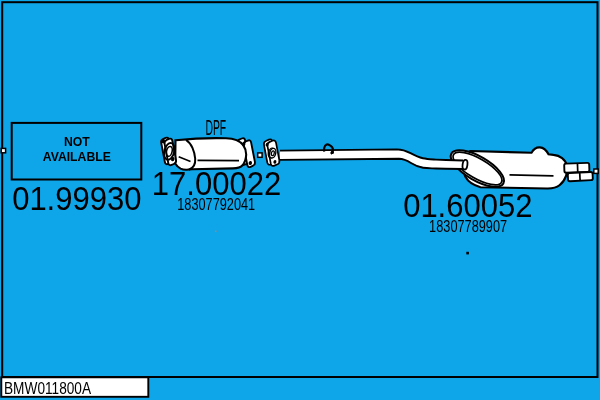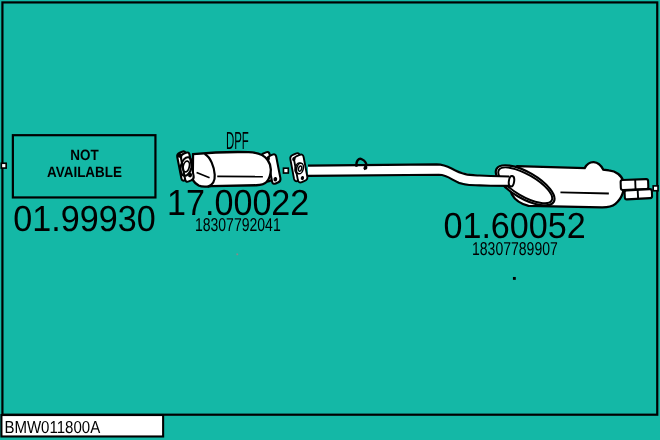--- a/index.html
+++ b/index.html
@@ -1,16 +1,16 @@
 <!DOCTYPE html>
 <html><head>
 <meta charset="utf-8">
 <style>
   html, body { margin: 0; padding: 0; background: #ffffff; }
-  .stage { position: relative; width: 600px; height: 400px; background: #14b8a6; overflow: hidden; }
+  .stage { position: relative; width: 600px; height: 400px; background: #0ea5e9; overflow: hidden; }
   svg { display: block; }
   text { font-family: "Liberation Sans", sans-serif; fill: #000000; }
   .code-big { font-size: 33px; }
   .code-small { font-size: 17px; }
   .na-label { font-size: 13.6px; font-weight: bold; }
   .dpf-label { font-size: 22.6px; }
   .footer-code { font-size: 15.8px; }
   .ln { stroke: #000000; fill: none; }
   .lnw { stroke: #000000; fill: #ffffff; }
   .fillb { fill: #000000; stroke: none; }

